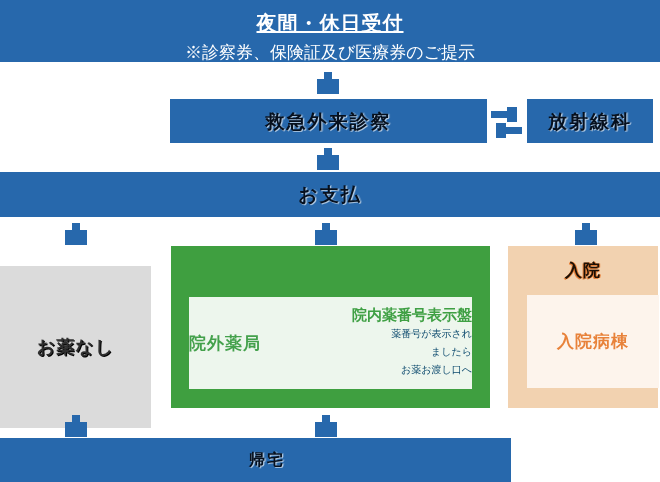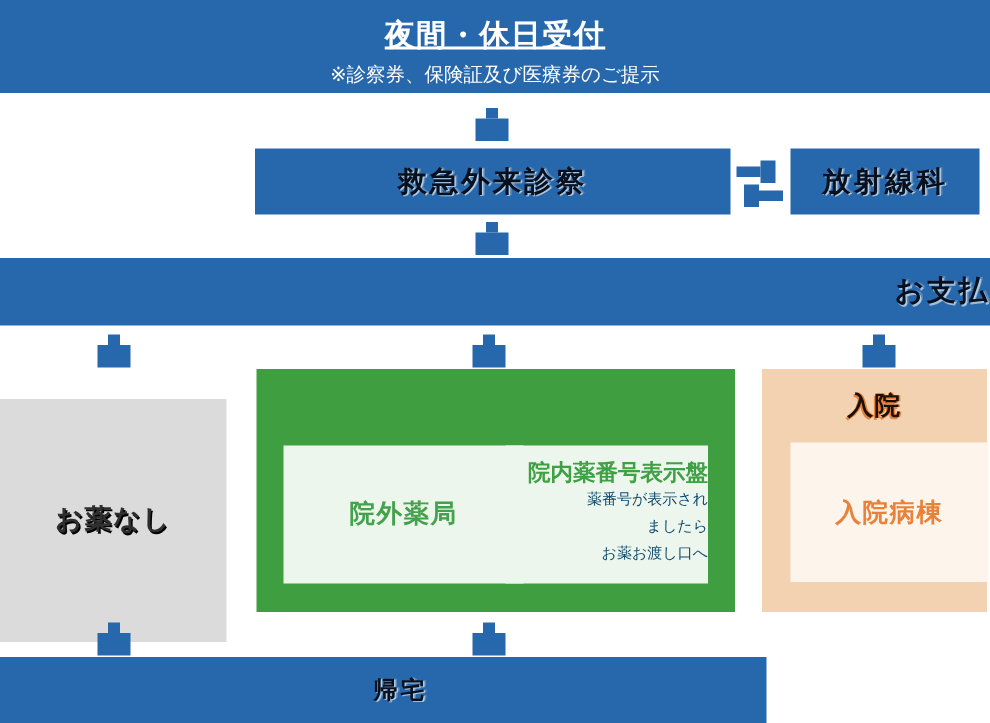--- a/index.html
+++ b/index.html
@@ -3,25 +3,25 @@
 <meta charset="utf-8">
 <style>
   html,body{margin:0;padding:0;background:#ffffff;}
   #canvas{
     position:relative;width:660px;height:482px;background:#ffffff;overflow:hidden;
     font-family:"DejaVu Sans","Liberation Sans",sans-serif;
   }
   .abs{position:absolute;}
   .banner{left:0;top:0;width:660px;height:62px;background:#2768ac;text-align:center;}
   .banner-title{padding-top:10px;font-size:20px;font-weight:bold;color:#ffffff;letter-spacing:1px;text-decoration:underline;}
-  .banner-subtitle{margin-top:4px;font-size:13px;color:#ffffff;}
+  .banner-subtitle{margin-top:4px;font-size:17px;color:#ffffff;font-family:Liberation Mono, monospace;}
   .bluebox{background:#2768ac;text-align:center;}
   .box-emergency{left:170px;top:99px;width:317px;height:44px;line-height:44px;}
   .box-radiology{left:527px;top:99px;width:126px;height:44px;line-height:44px;}
-  .bar-payment{left:0;top:172px;width:660px;height:45px;line-height:45px;background:#2768ac;text-align:right;}
+  .bar-payment{left:0;top:172px;width:660px;height:45px;line-height:45px;background:#2768ac;text-align:center;}
   .bar-home{left:0;top:438px;width:488px;height:44px;line-height:44px;background:#2768ac;text-align:center;padding-left:23px;}
   
   .glitch-blue{
     font-size:19px;font-weight:bold;color:#06101e;
     text-shadow:1px 1px 0 rgba(255,255,255,.55),2px 0 0 rgba(255,255,255,.22);
     letter-spacing:2px;
   }
   .glitch-home{font-size:16px;}
   .glitch-green{
     font-size:17px;font-weight:bold;color:#050505;
@@ -48,21 +48,21 @@
   .ex-head-left{left:5px;top:19px;width:10px;height:15px;}
   .ex-bar-bottom{left:15px;top:23px;width:16px;height:7px;}
   
   .graybox{left:0;top:246px;width:151px;height:162px;background:#dbdbdb;text-align:center;line-height:162px;margin-top:20px;}
   .greenbox{left:171px;top:246px;width:319px;height:162px;background:#3f9f40;text-align:center;}
   .peachbox{left:508px;top:246px;width:150px;height:162px;background:#f2d2b0;text-align:center;}
   .branch-title{display:inline-block;margin-top:13px;}
   .inner{position:absolute;}
   .inner-pale{background:#edf6ed;}
   .inner-cream{background:#fdf4ec;}
-  .in-pharmacy{left:18px;top:51px;width:160px;height:92px;line-height:92px;text-align:center;}
+  .in-pharmacy{left:18px;top:51px;width:160px;height:92px;line-height:92px;text-align:left;}
   .in-board{left:166px;top:51px;width:135px;height:92px;text-align:right;}
   .in-ward{left:19px;top:49px;width:132px;height:93px;line-height:93px;text-align:center;}
   .txt-green{color:#44a14c;font-size:17px;font-weight:bold;letter-spacing:1px;}
   .board-title{color:#3fa044;font-size:15px;font-weight:bold;padding-top:9px;letter-spacing:0;}
   .board-line{color:#0c4a6e;font-size:10px;line-height:18px;}
   .board-line:first-of-type{margin-top:4px;}
   .txt-orange{color:#e8823a;font-size:17px;font-weight:bold;letter-spacing:1px;}
 </style>
 </head>
 <body>

